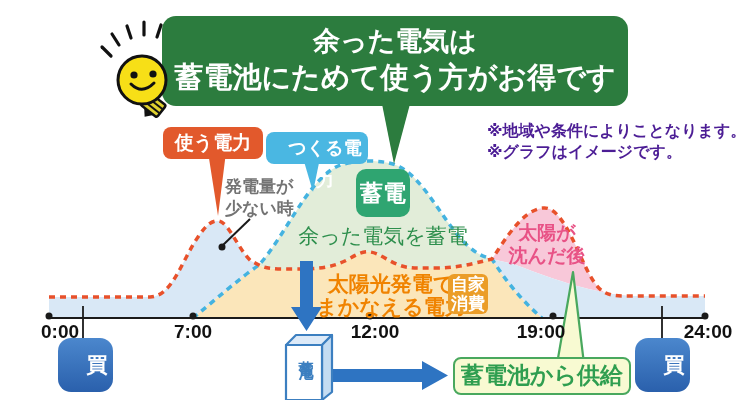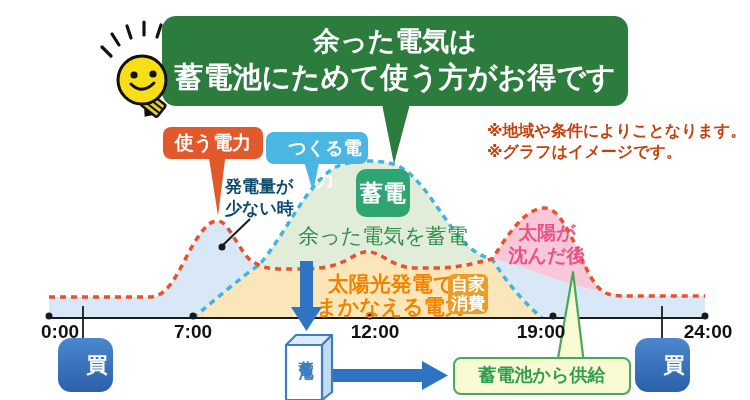--- a/index.html
+++ b/index.html
@@ -6,47 +6,47 @@
   #stage{position:relative;width:750px;height:400px;background:#fff;overflow:hidden;
          font-family:"Liberation Sans","DejaVu Sans",sans-serif;}
   #chart-svg{position:absolute;left:0;top:0;z-index:1;}
   .abs{position:absolute;box-sizing:border-box;}
   .banner{left:162px;top:16px;width:466px;height:90px;background:#2c7c3e;border-radius:14px;
           z-index:2;text-align:center;color:#fff;}
   .banner-l1{margin-top:9px;font-size:27px;font-weight:bold;line-height:32px;}
   .banner-l2{font-size:29px;font-weight:bold;line-height:40px;white-space:nowrap;}
   .banner-hl{color:#ffffff;}
   #mascot-svg{position:absolute;left:95px;top:18px;z-index:5;overflow:visible;}
-  .notes{left:487px;top:120px;width:262px;z-index:4;color:#c2410c;font-size:16px;font-weight:bold;
+  .notes{left:487px;top:120px;width:262px;z-index:4;color:#4c1d95;font-size:16px;font-weight:bold;
          line-height:21px;white-space:pre-line;}
   .bubble{z-index:4;color:#fff;font-weight:bold;text-align:center;border-radius:8px;}
   .use-bubble{left:163px;top:127px;width:100px;height:32px;line-height:32px;font-size:19px;background:#e2592c;}
   .make-bubble{left:266px;top:132px;width:102px;height:32px;line-height:32px;font-size:18px;background:#4ab7e2;padding-left:16px;}
   .charge-badge{left:356px;top:169px;width:54px;height:48px;line-height:48px;font-size:23px;
                 background:#2fa571;border-radius:10px;z-index:4;color:#fff;font-weight:bold;text-align:center;}
-  .low-gen{left:225px;top:176px;width:96px;z-index:4;color:#0c4a6e;font-size:17px;font-weight:bold;
+  .low-gen{left:225px;top:176px;width:96px;z-index:4;color:#737373;font-size:17px;font-weight:bold;
            line-height:22px;white-space:pre-line;}
   .store-surplus{left:287px;top:222px;width:192px;z-index:4;color:#2e8f4d;font-size:21px;
                  font-weight:normal;text-align:center;}
   .solar-covered{left:313px;top:272px;width:156px;z-index:4;color:#f08300;font-size:21px;
                  font-weight:bold;line-height:23px;white-space:pre-line;text-align:center;}
   .self-cons{left:448px;top:274px;width:40px;height:40px;z-index:4;background:#eb9d28;border-radius:6px;
              color:#fff;font-size:17px;font-weight:bold;line-height:19px;white-space:pre-line;text-align:center;padding-top:1px;}
   .after-sunset{left:504px;top:221px;width:86px;z-index:4;color:#e85286;font-size:19px;font-weight:bold;
                 line-height:23px;white-space:pre-line;text-align:center;}
   .tick{z-index:4;color:#111;font-size:19px;font-weight:bold;text-align:center;top:321px;width:60px;}
   .t0{left:30px;} .t7{left:163px;} .t12{left:345px;} .t19{left:511px;} .t24{left:678px;}
   .buy{width:55px;height:54px;top:338px;z-index:4;border-radius:13px;
        background:linear-gradient(#4b87cd,#2a60ac);color:#fff;font-size:21px;font-weight:bold;
        line-height:54px;text-align:center;padding-left:23px;}
   .buy-left{left:58px;} .buy-right{left:635px;}
   .battery-label{left:295px;top:349px;width:20px;height:50px;z-index:4;writing-mode:vertical-rl;
                  color:#3c7fc0;font-size:15px;font-weight:bold;letter-spacing:2px;}
   .supply-label{left:453px;top:357px;width:178px;height:38px;z-index:4;background:#f8fad2;
-                border:2.5px solid #49a85e;border-radius:8px;color:#2f9e50;font-size:18px;
+                border:2.5px solid #49a85e;border-radius:8px;color:#2f9e50;font-size:23px;
                 font-weight:bold;line-height:32px;text-align:center;}
 </style>
 </head>
 <body>
 
 <div id="stage">
 
   <svg id="chart-svg" width="750" height="400" viewBox="0 0 750 400">
 
     <path fill="#d9e8f6" d="M49 318 L49 297 H150 C172 297 182 260 198 237 C206 225 212 220 219 221 C229 223 238 249 251 261 L259 265 C240 278 215 300 193 318 Z"></path>

